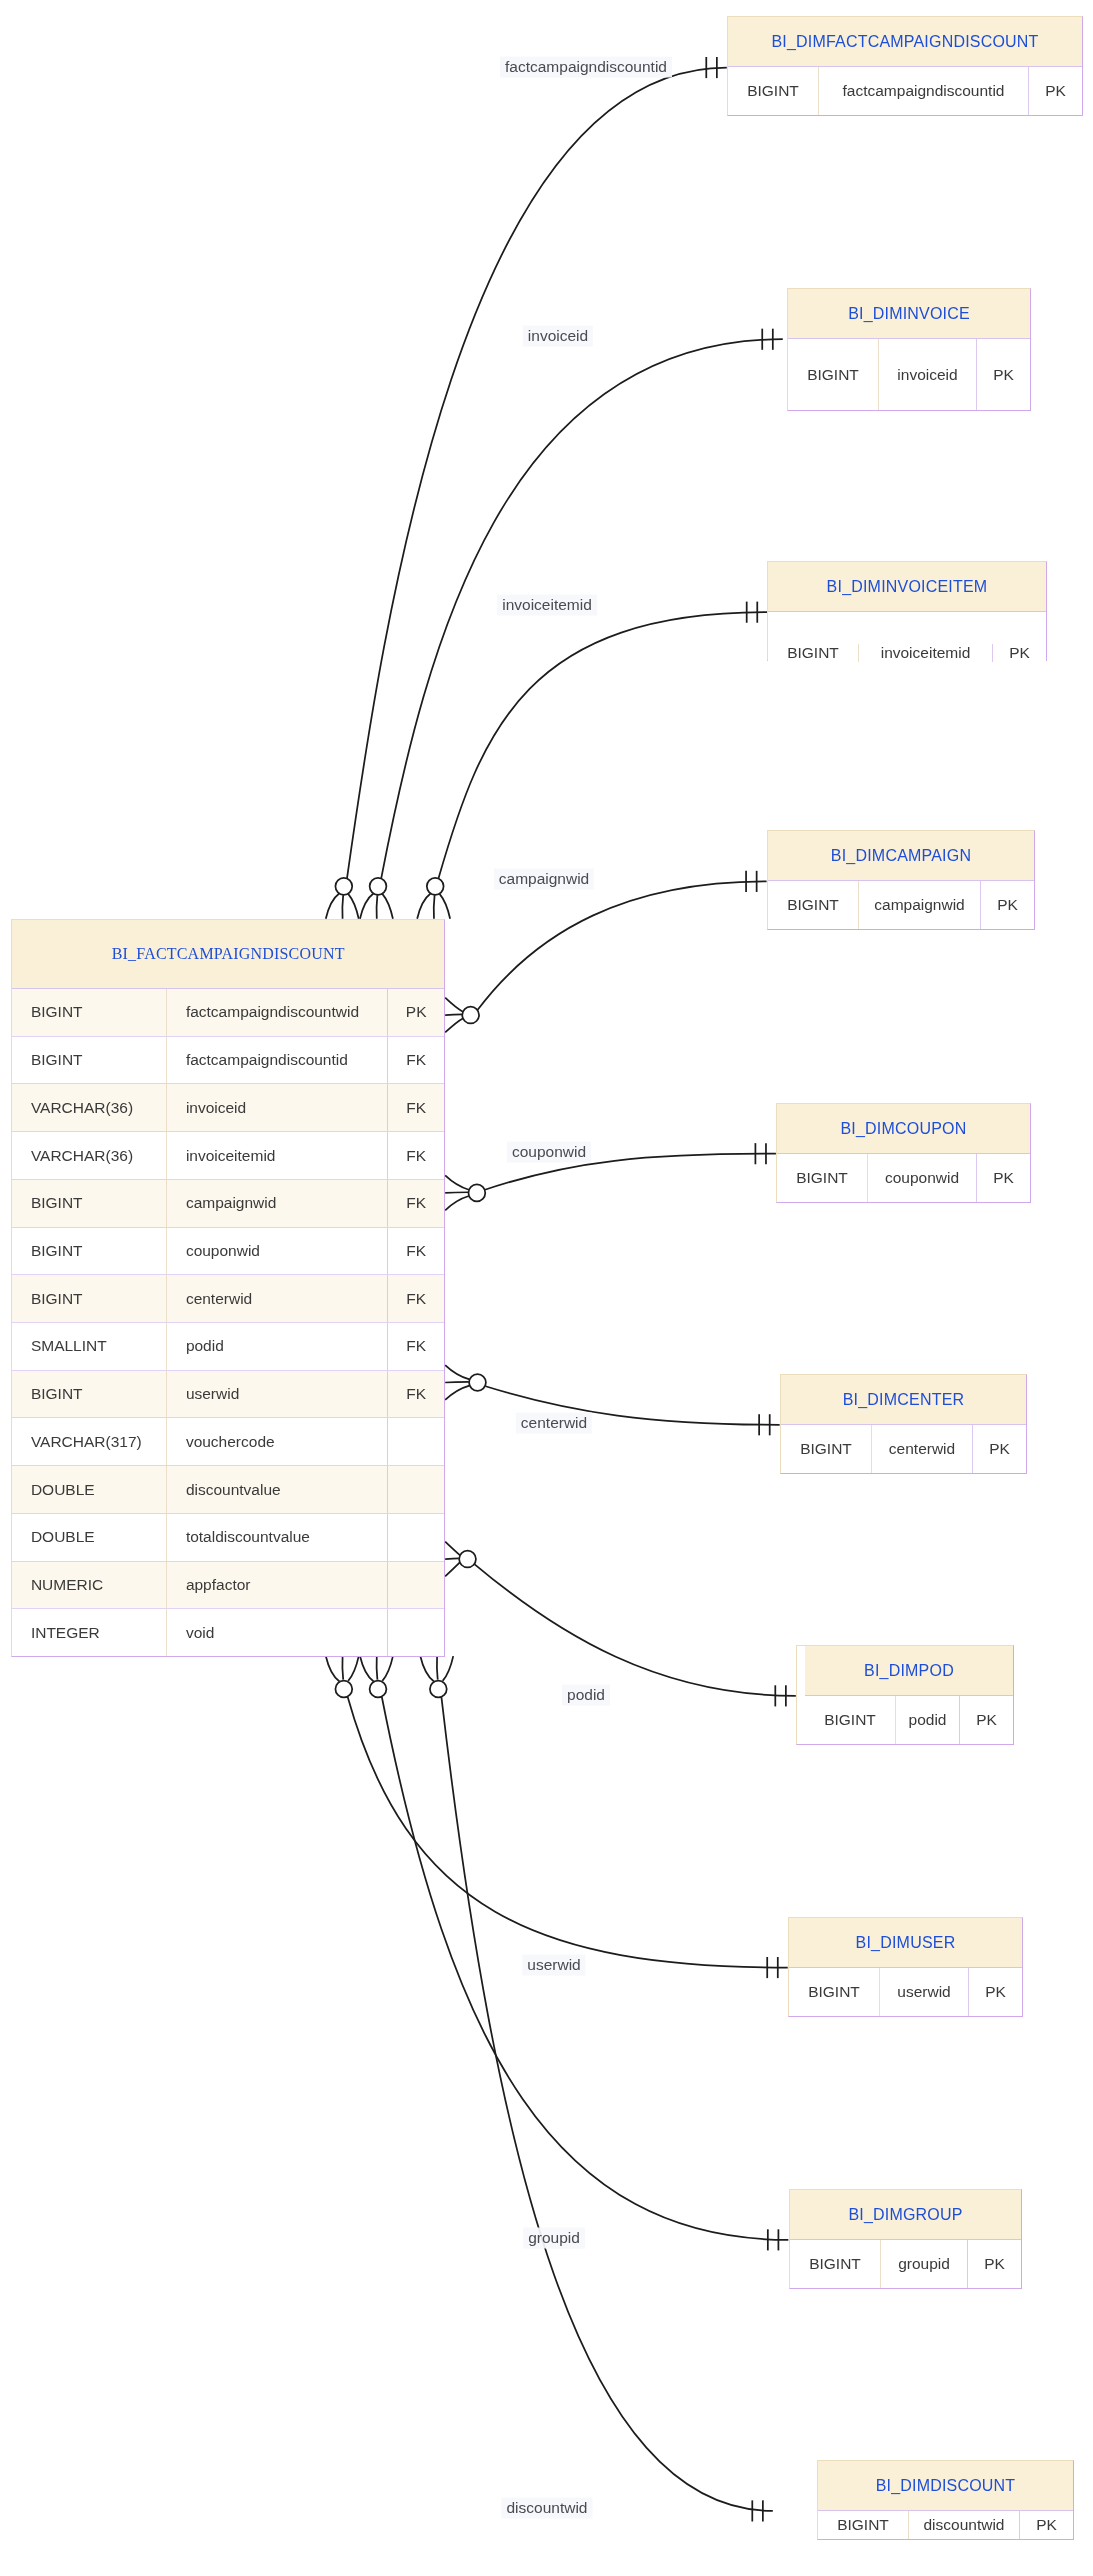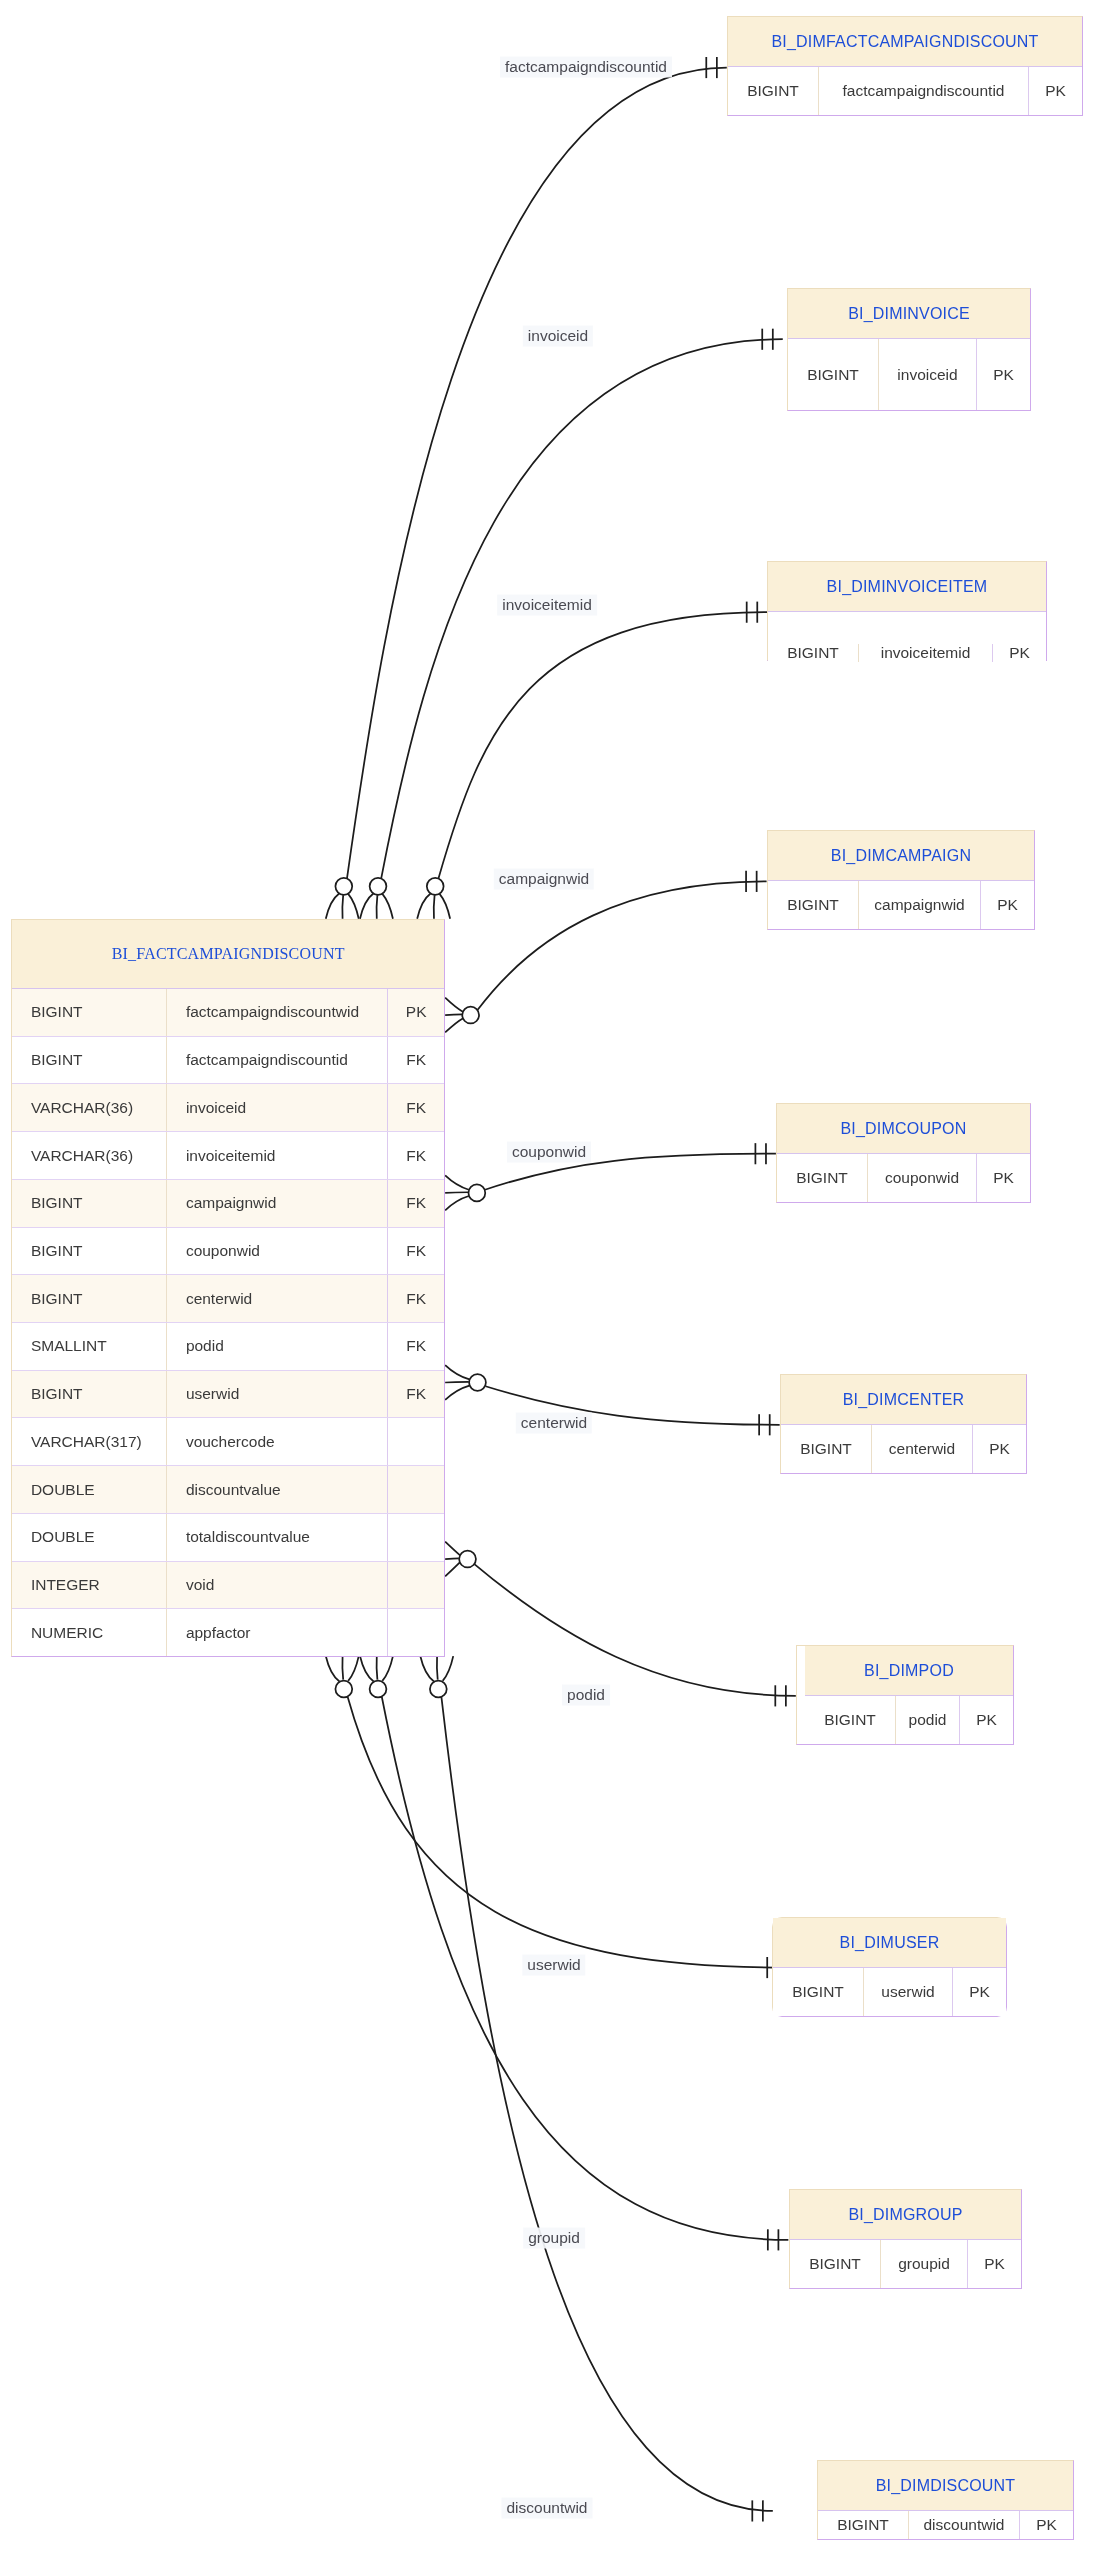--- a/index.html
+++ b/index.html
@@ -245,29 +245,29 @@
       <span class="c c-type">DOUBLE</span>
       <span class="c c-name">discountvalue</span>
       <span class="c c-key"></span>
     </div>
     <div class="row">
       <span class="c c-type">DOUBLE</span>
       <span class="c c-name">totaldiscountvalue</span>
       <span class="c c-key"></span>
     </div>
     <div class="row">
+      <span class="c c-type">NUMERIC</span>
+      <span class="c c-name">appfactor</span>
+      <span class="c c-key"></span>
+    </div>
+    <div class="row">
       <span class="c c-type">INTEGER</span>
       <span class="c c-name">void</span>
       <span class="c c-key"></span>
     </div>
-    <div class="row">
-      <span class="c c-type">NUMERIC</span>
-      <span class="c c-name">appfactor</span>
-      <span class="c c-key"></span>
-    </div>
   </div>
 
   <div class="tbl dim" style="left:727px;top:16px;width:356px;height:100px;">
     <div class="thead">BI_DIMFACTCAMPAIGNDISCOUNT</div>
     <div class="row">
       <span class="c c-type">BIGINT</span>
       <span class="c c-name">factcampaigndiscountid</span>
       <span class="c c-key">PK</span>
     </div>
   </div>
@@ -319,21 +319,21 @@
 
   <div class="tbl dim" style="left:796px;top:1645px;width:218px;height:100px;padding-left:8px;">
     <div class="thead">BI_DIMPOD</div>
     <div class="row">
       <span class="c c-type">BIGINT</span>
       <span class="c c-name">podid</span>
       <span class="c c-key">PK</span>
     </div>
   </div>
 
-  <div class="tbl dim" style="left:772px;top:1917px;width:235px;height:100px;border-radius:10px;">
+  <div class="tbl dim" style="left:788px;top:1917px;width:235px;height:100px;">
     <div class="thead">BI_DIMUSER</div>
     <div class="row">
       <span class="c c-type">BIGINT</span>
       <span class="c c-name">userwid</span>
       <span class="c c-key">PK</span>
     </div>
   </div>
 
   <div class="tbl dim" style="left:789px;top:2189px;width:233px;height:100px;">
     <div class="thead">BI_DIMGROUP</div>

